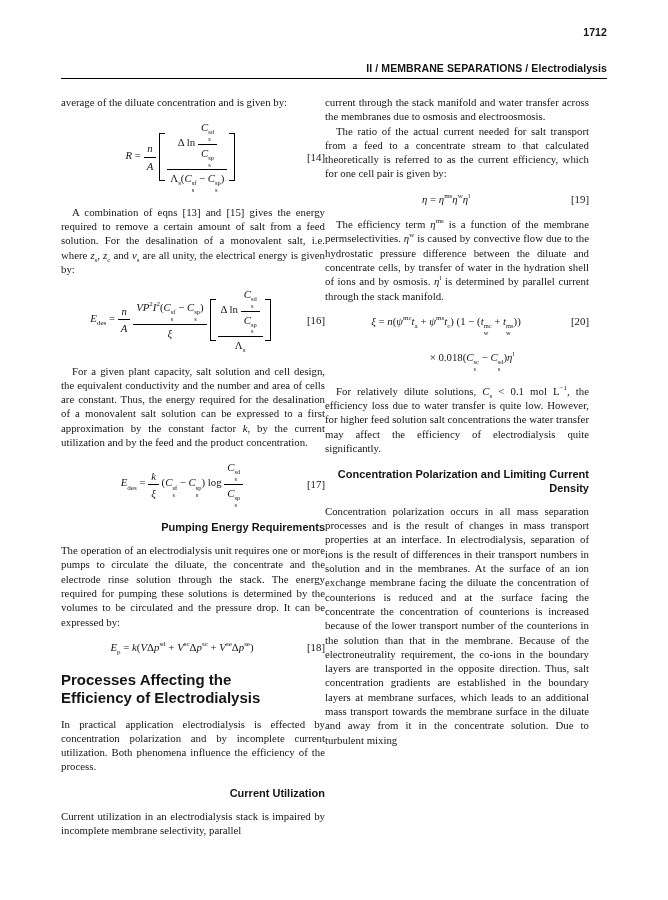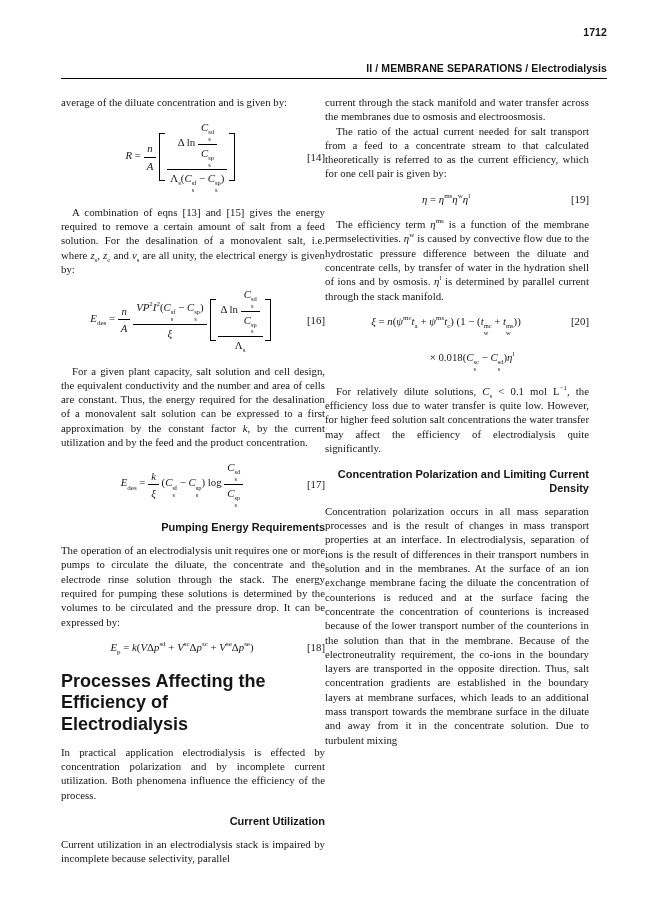--- a/index.html
+++ b/index.html
@@ -43,21 +43,21 @@
   .brk.r{border-right:1.3px solid #000;margin:0 3px 0 2px;}
   .brk.mid{height:40px;}
   
   .ss{display:inline-flex;flex-direction:column;font-size:60%;line-height:1.05;
       vertical-align:-0.45em;text-align:left;font-style:normal;}
   sup{font-size:65%;line-height:0;}
   sub{font-size:65%;line-height:0;}
   
   .section-title{
     font-family:"Liberation Sans", sans-serif;
-    font-weight:bold;font-size:18px;line-height:1.18;
+    font-weight:bold;font-size:15px;line-height:1.18;
     text-align:left;margin:17px 0 10px 0;max-width:215px;
   }
   .sub-title{
     font-family:"Liberation Sans", sans-serif;
     font-weight:bold;font-size:11px;line-height:1.25;
     text-align:right;margin:13px 0 8px 0;
   }
 </style>
 </head>
 <body>
@@ -135,21 +135,21 @@
 
       <div class="eq">
         <span class="eq-body"><i>E</i><sub>p</sub> = <i>k</i>(<i>V</i>Δ<i>p</i><sup>sd</sup> + <i>V</i><sup>sc</sup>Δ<i>p</i><sup>sc</sup> + <i>V</i><sup>se</sup>Δ<i>p</i><sup>se</sup>)</span>
         <span class="eq-label">[18]</span>
       </div>
 
       <h2 class="section-title">Processes Affecting the Efficiency of Electrodialysis</h2>
       <p>In practical application electrodialysis is effected by concentration polarization and by incomplete current utilization. Both phenomena influence the efficiency of the process.</p>
 
       <h3 class="sub-title">Current Utilization</h3>
-      <p>Current utilization in an electrodialysis stack is impaired by incomplete because selectivity, parallel</p>
+      <p>Current utilization in an electrodialysis stack is impaired by incomplete membrane selectivity, parallel</p>
     </section>
 
     <section class="col">
       <p>current through the stack manifold and water transfer across the membranes due to osmosis and electroosmosis.</p>
       <p class="indent">The ratio of the actual current needed for salt transport from a feed to a concentrate stream to that calculated theoretically is referred to as the current efficiency, which for one cell pair is given by:</p>
 
       <div class="eq">
         <span class="eq-body"><i>η</i> = <i>η</i><sup>ms</sup><i>η</i><sup>w</sup><i>η</i><sup>l</sup></span>
         <span class="eq-label">[19]</span>
       </div>

